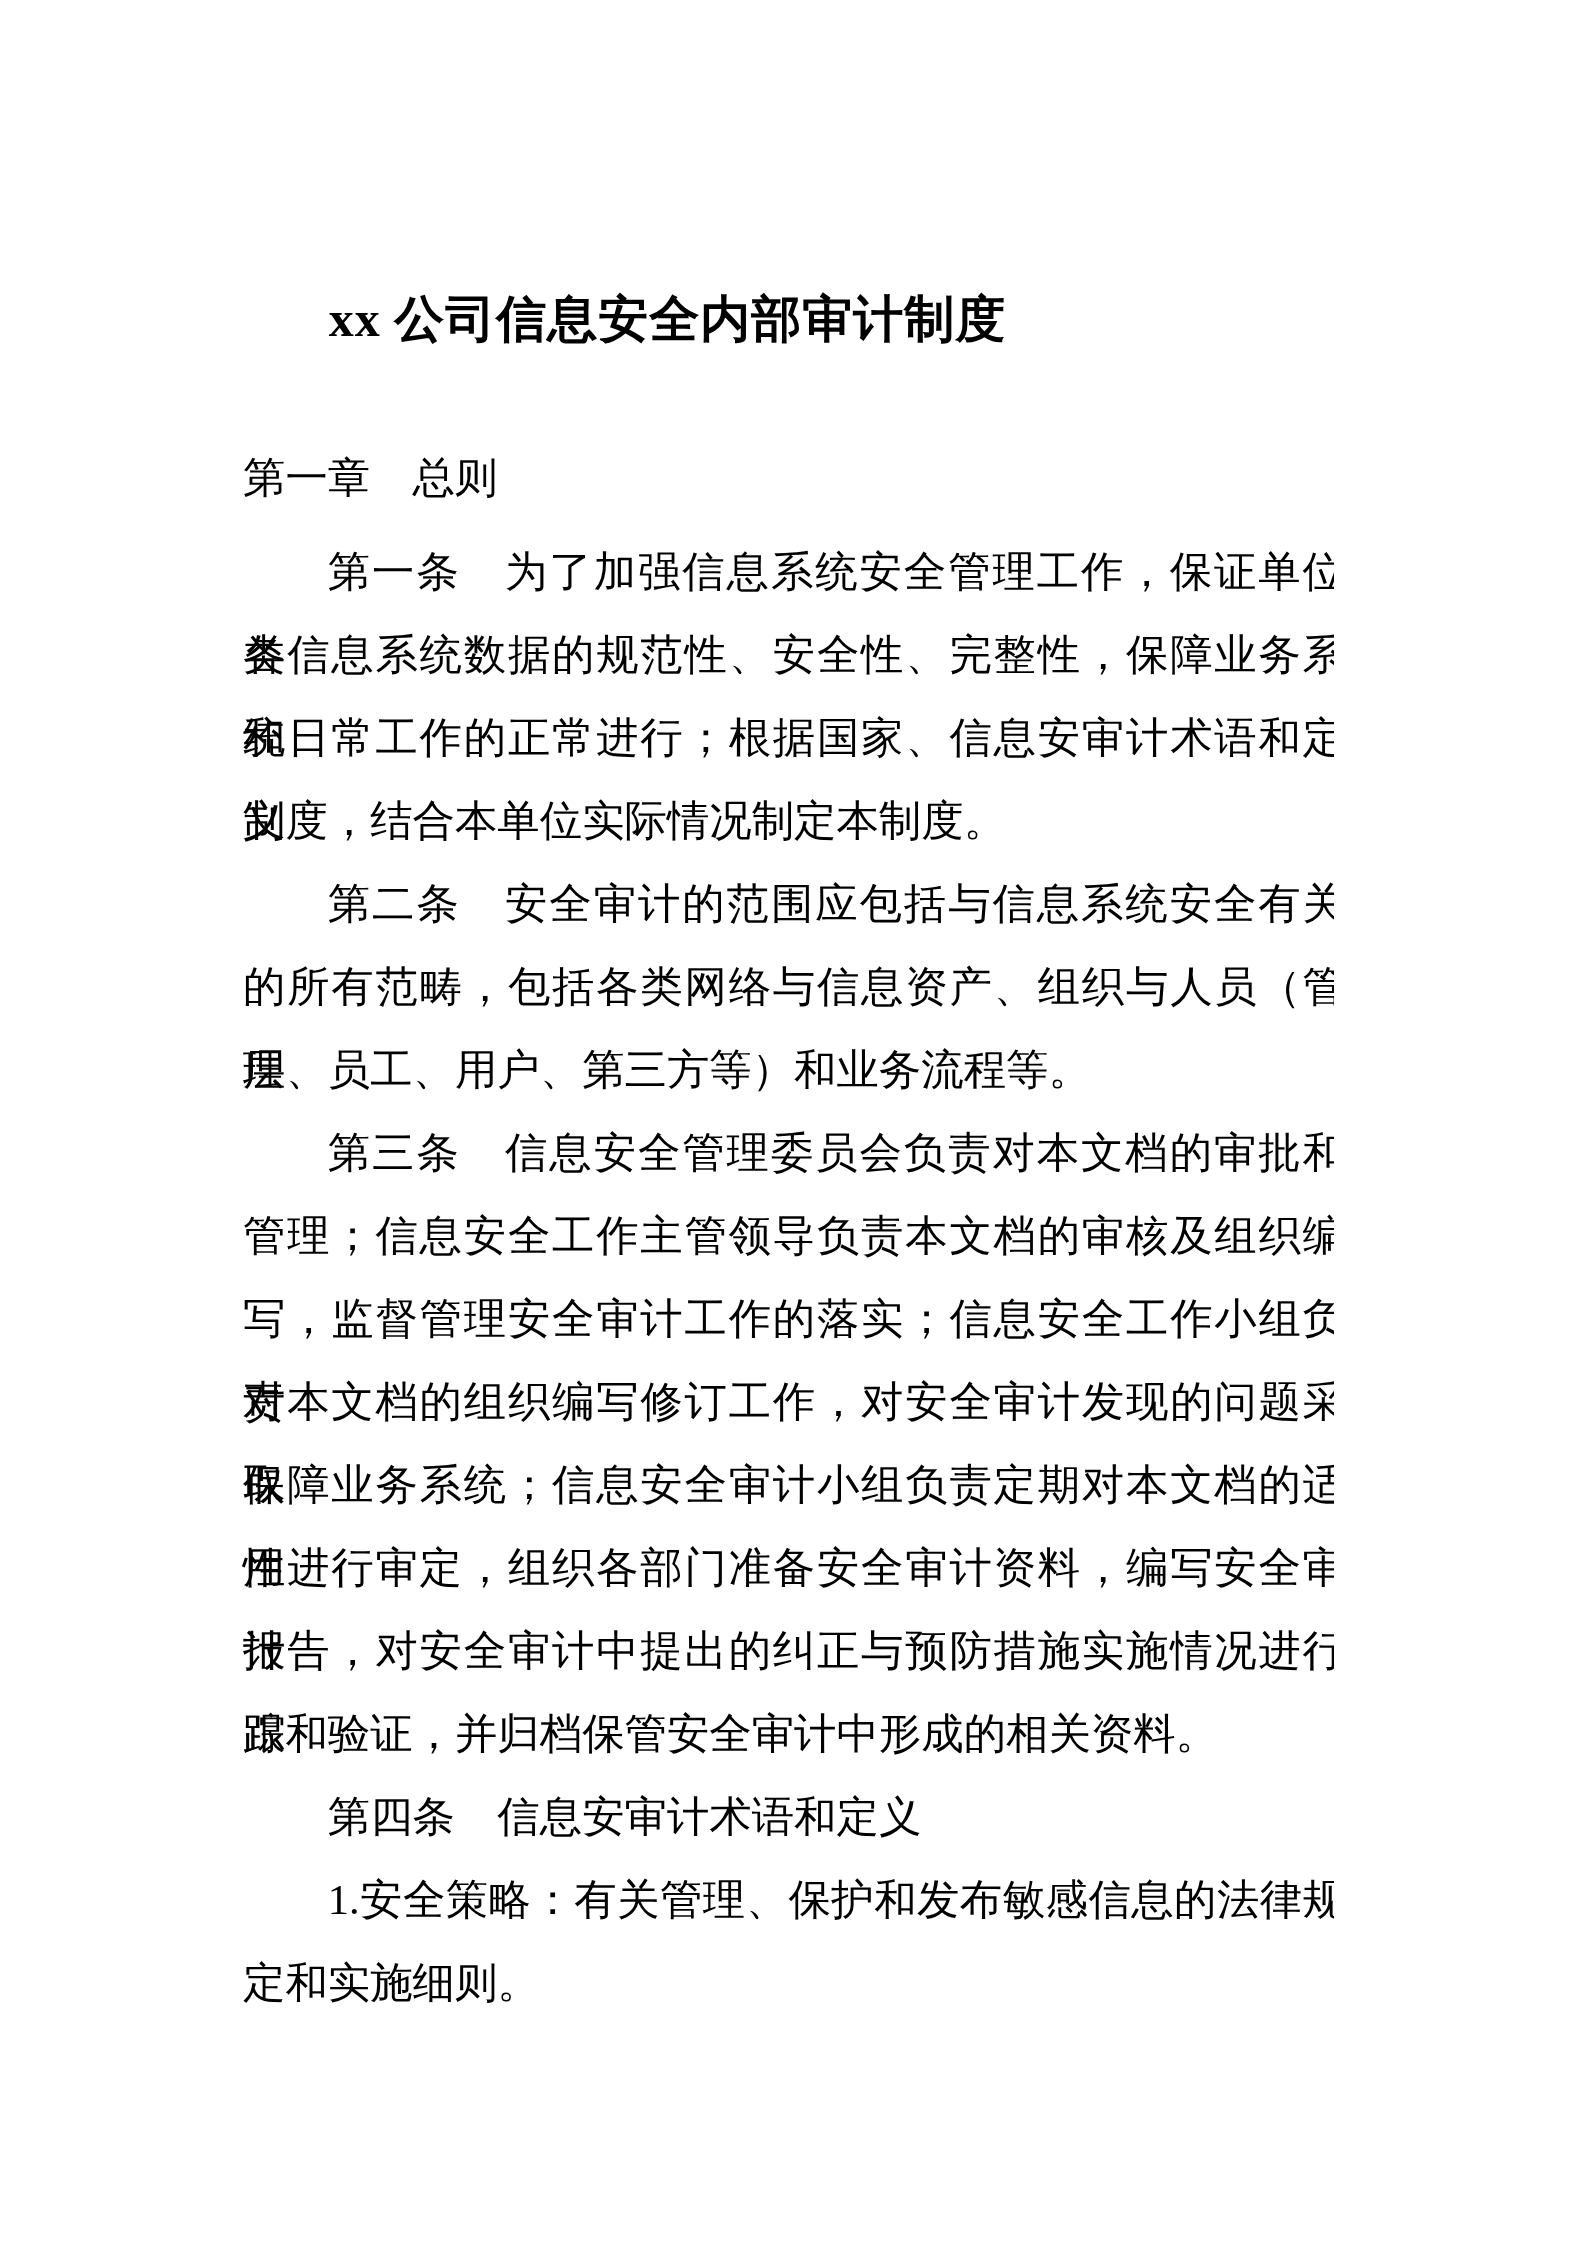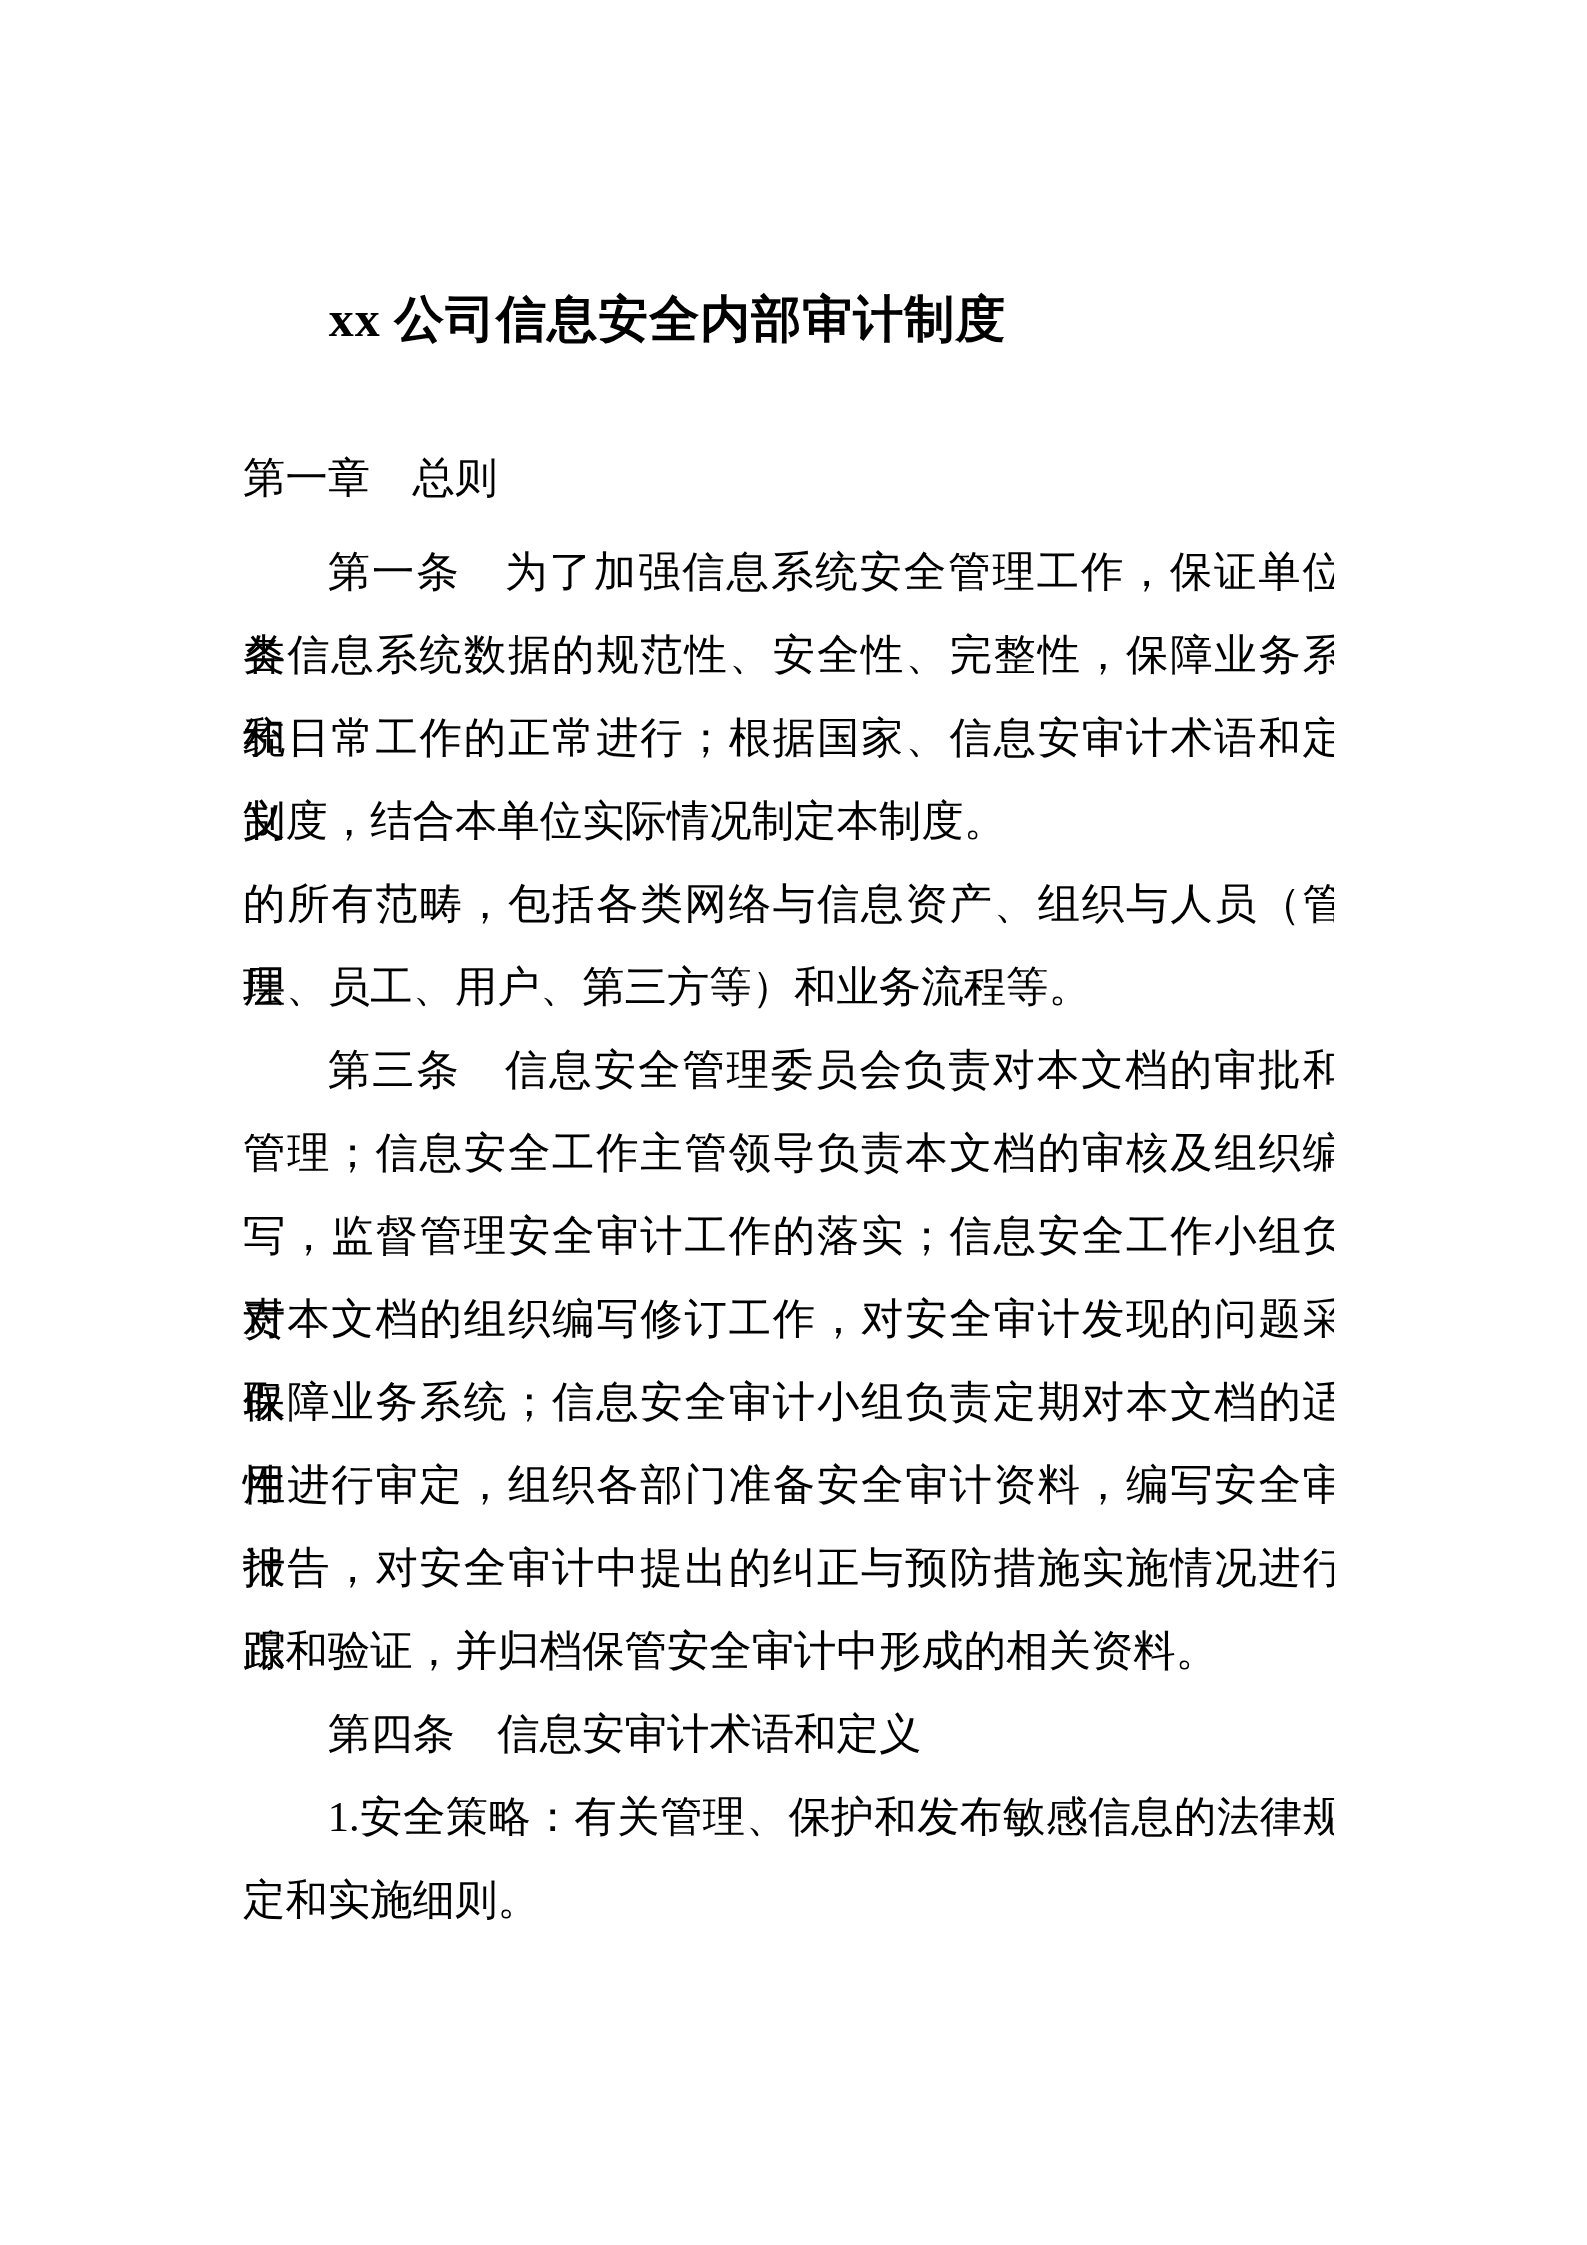--- a/index.html
+++ b/index.html
@@ -54,20 +54,21 @@
 <body>
 
 <div class="page">
   <div class="doc-title">xx 公司信息安全内部审计制度</div>
   <div class="chapter-heading">第一章　总则</div>
   <div class="body-text" id="doc-body">
       <div class="body-line first fill">第一条　为了加强信息系统安全管理工作，保证单位各</div>
       <div class="body-line fill">类信息系统数据的规范性、安全性、完整性，保障业务系统</div>
       <div class="body-line fill">和日常工作的正常进行；根据国家、信息安审计术语和定义</div>
       <div class="body-line">制度，结合本单位实际情况制定本制度。</div>
+      <div class="body-line first fill">第二条　安全审计的范围应包括与信息系统安全有关</div>
       <div class="body-line fill">的所有范畴，包括各类网络与信息资产、组织与人员（管理</div>
       <div class="body-line">层、员工、用户、第三方等）和业务流程等。</div>
       <div class="body-line first fill">第三条　信息安全管理委员会负责对本文档的审批和</div>
       <div class="body-line fill">管理；信息安全工作主管领导负责本文档的审核及组织编</div>
       <div class="body-line fill">写，监督管理安全审计工作的落实；信息安全工作小组负责</div>
       <div class="body-line fill">对本文档的组织编写修订工作，对安全审计发现的问题采取</div>
       <div class="body-line fill">保障业务系统；信息安全审计小组负责定期对本文档的适用</div>
       <div class="body-line fill">性进行审定，组织各部门准备安全审计资料，编写安全审计</div>
       <div class="body-line fill">报告，对安全审计中提出的纠正与预防措施实施情况进行跟</div>
       <div class="body-line">踪和验证，并归档保管安全审计中形成的相关资料。</div>

